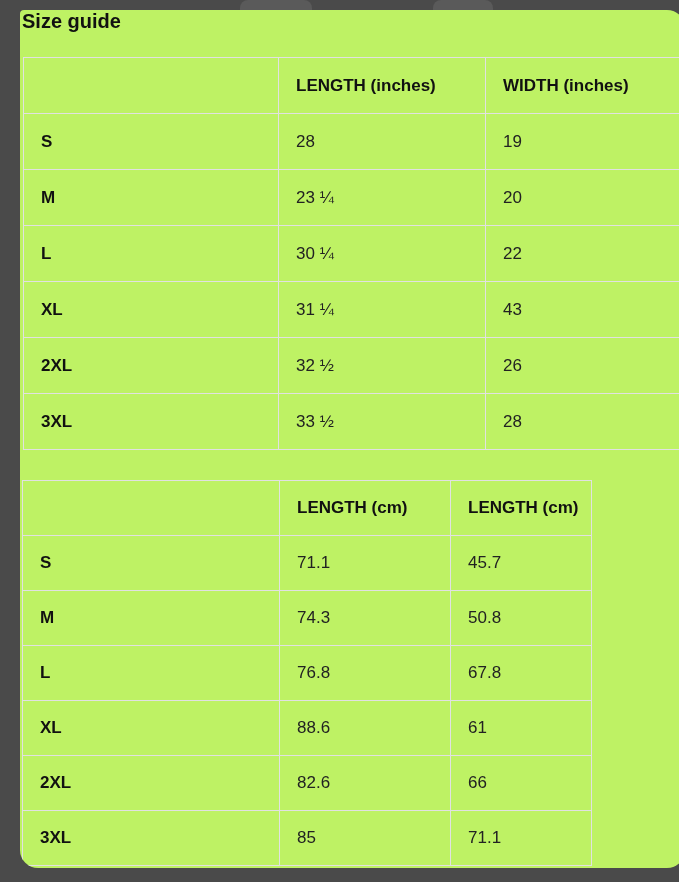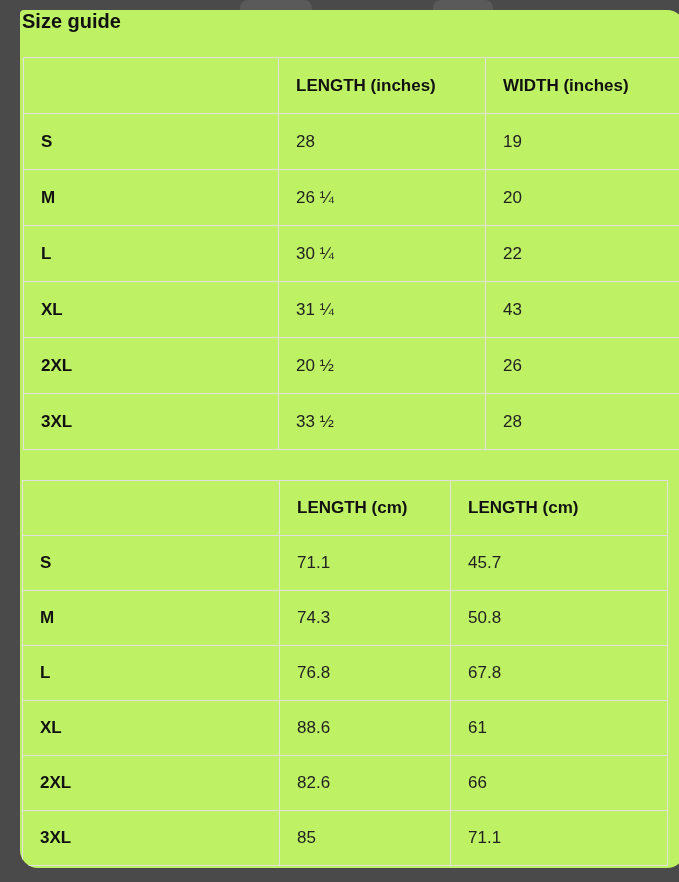--- a/index.html
+++ b/index.html
@@ -27,21 +27,21 @@
     text-align:left;vertical-align:middle;
     padding:0 8px 0 17px;
     font-size:17px;white-space:nowrap;overflow:hidden;
   }
   th{font-weight:700;color:#111111;}
   td.size-col{font-weight:700;color:#111111;}
   .table-inches{left:3px;top:47px;width:662px;}
   .table-inches th,.table-inches td{height:55px;}
   .table-inches col.c1{width:255px;}
   .table-inches col.c2{width:207px;}
-  .table-cm{left:2px;top:470px;width:646px;}
+  .table-cm{left:2px;top:470px;width:570px;}
   .table-cm th,.table-cm td{height:54px;}
   .table-cm col.c1{width:257px;}
   .table-cm col.c2{width:171px;}
 </style>
 </head>
 <body>
 
 <div class="backdrop">
   <div class="bg-tab t1"></div>
   <div class="bg-tab t2"></div>
@@ -65,36 +65,36 @@
       </tr>
     </thead>
     <tbody>
       <tr>
         <td class="size-col">S</td>
         <td>28</td>
         <td>19</td>
       </tr>
       <tr>
         <td class="size-col">M</td>
-        <td>26 ¼</td>
+        <td>23 ¼</td>
         <td>20</td>
       </tr>
       <tr>
         <td class="size-col">L</td>
         <td>30 ¼</td>
         <td>22</td>
       </tr>
       <tr>
         <td class="size-col">XL</td>
         <td>31 ¼</td>
         <td>43</td>
       </tr>
       <tr>
         <td class="size-col">2XL</td>
-        <td>20 ½</td>
+        <td>32 ½</td>
         <td>26</td>
       </tr>
       <tr>
         <td class="size-col">3XL</td>
         <td>33 ½</td>
         <td>28</td>
       </tr>
     </tbody>
   </table>
 

